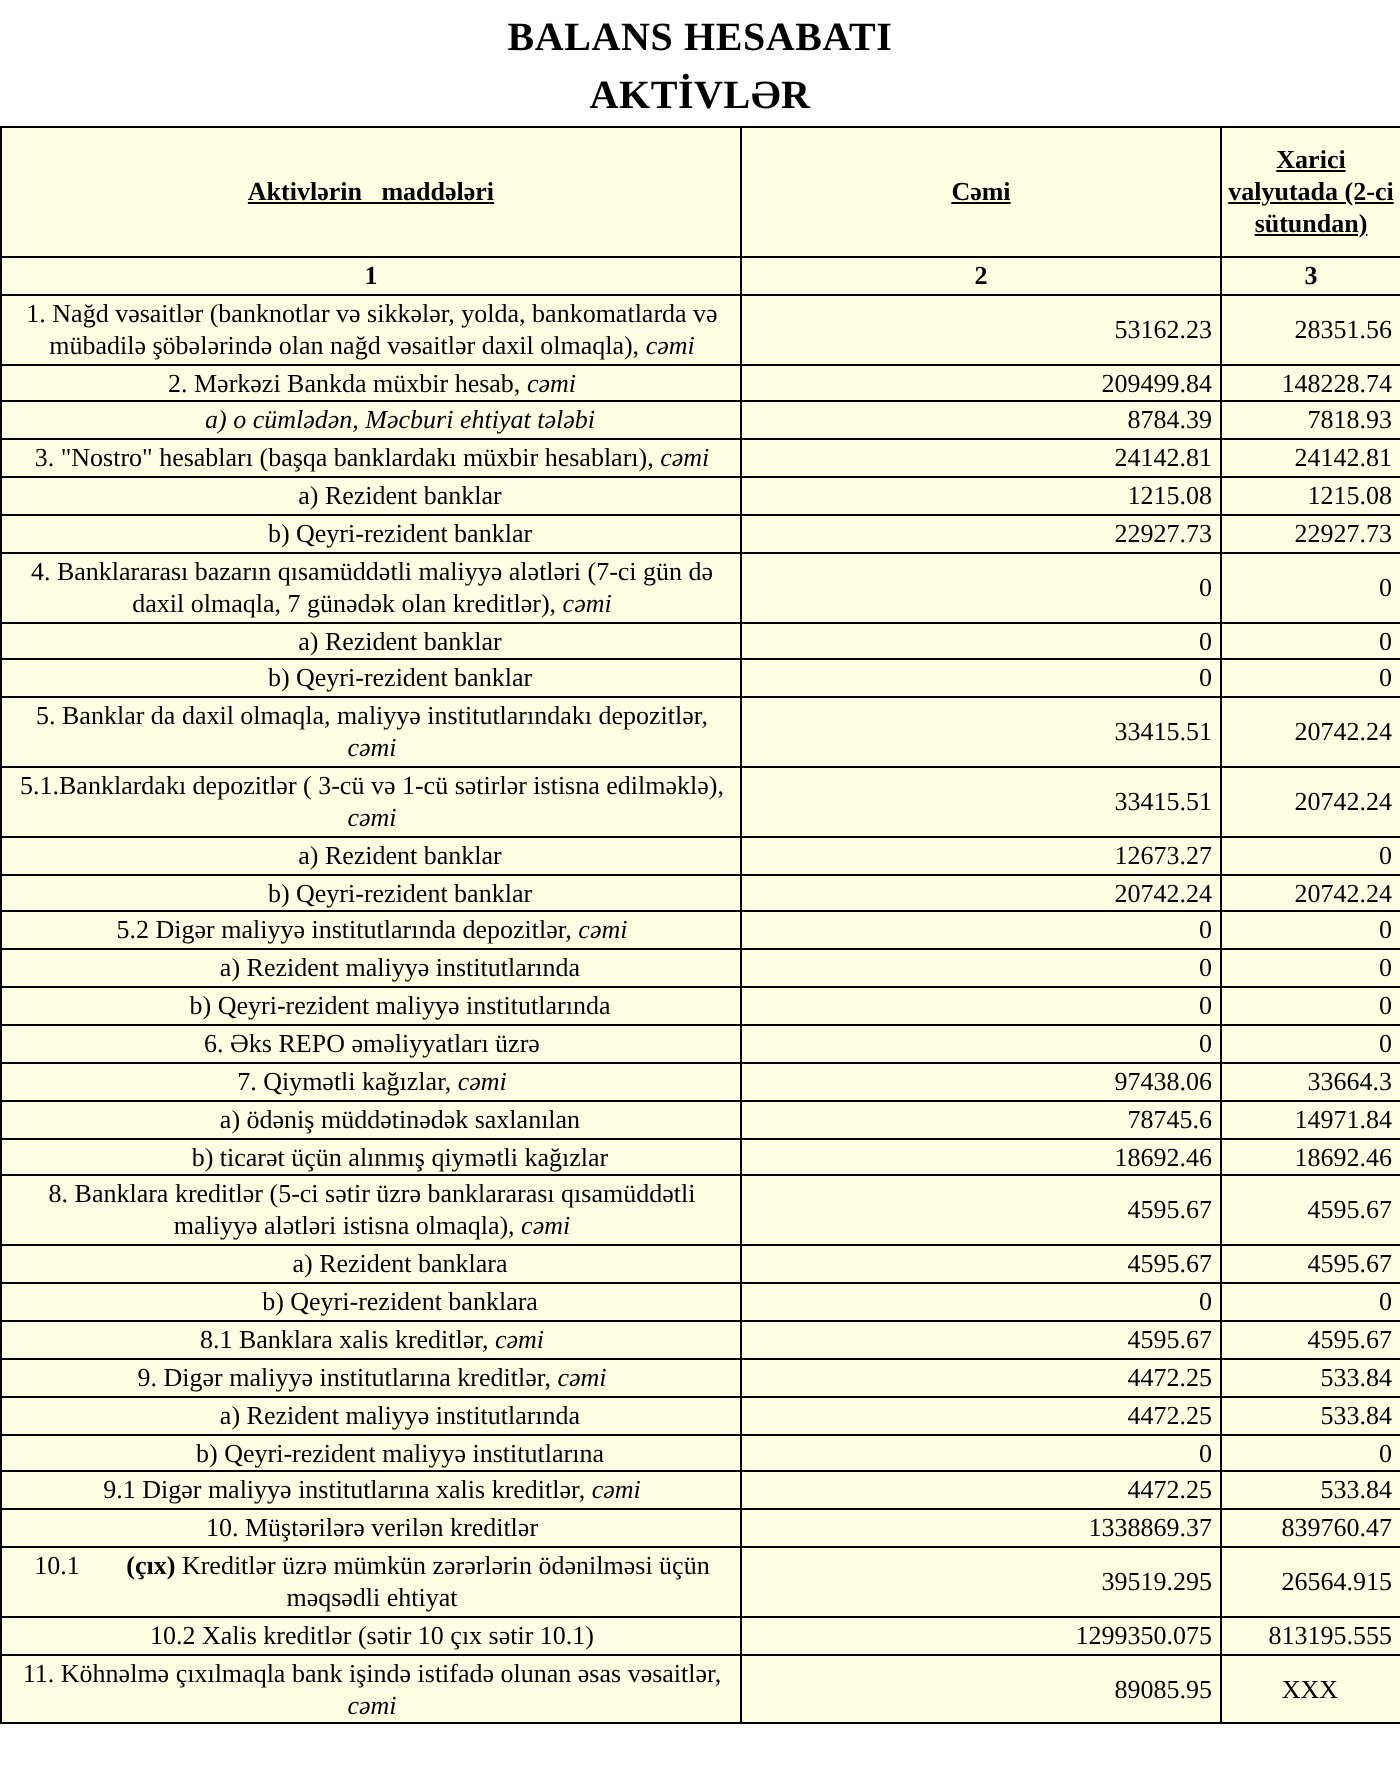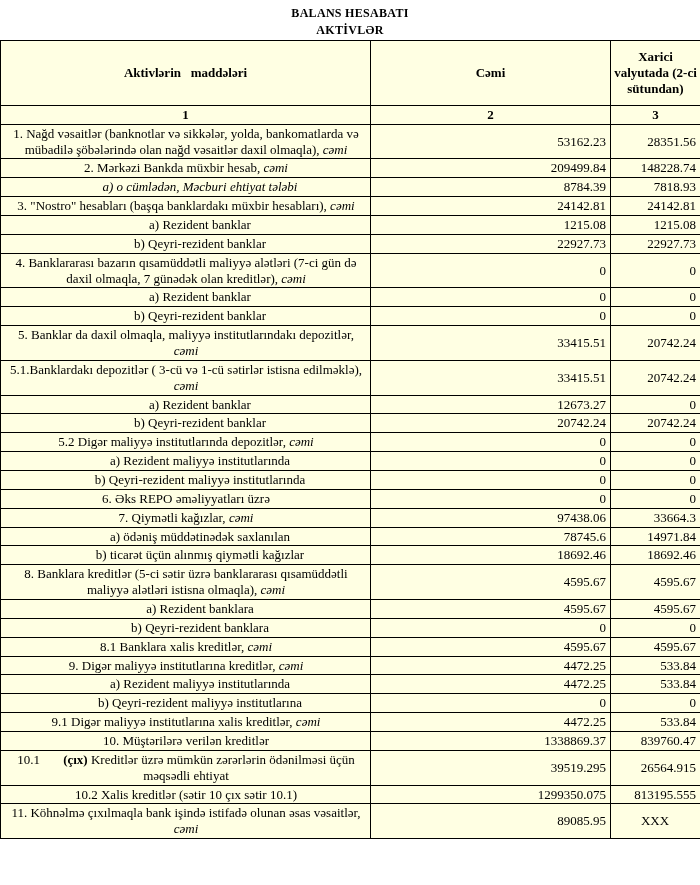--- a/index.html
+++ b/index.html
@@ -4,21 +4,21 @@
 <style>
   html, body { margin: 0; padding: 0; background: #ffffff; }
   body {
     width: 700px;
     font-family: "Liberation Serif", "DejaVu Serif", serif;
     color: #000;
   }
   .titles { text-align: center; padding-top: 5px; }
   .title-line {
     font-weight: bold;
-    font-size: 12px;
+    font-size: 20px;
     line-height: 1.45;
     letter-spacing: 0.3px;
   }
   .unit-note {
     text-align: right;
     font-style: italic;
     font-weight: bold;
     font-size: 12px;
     padding: 14px 4px 2px 0;
   }
@@ -35,20 +35,21 @@
     background: #FFFFE3;
     font-size: 13px;
     line-height: 1.22;
     vertical-align: middle;
     padding: 1px 3px;
   }
   th {
     font-weight: bold;
     text-align: center;
     padding: 3px 2px;
+    text-decoration: underline;
   }
   th.col1h { word-spacing: 0.5em; }
   tr.header-row th { height: 58px; }
   .index-cell { text-align: center; font-weight: bold; }
   .label-cell { text-align: center; padding-left: 4px; }
   .label-cell.indent { padding-left: 32px; }
   .num-cell { text-align: right; padding-right: 4px; }
   .num-cell.center { text-align: center; }
   .it { font-style: italic; }
   .bd { font-weight: bold; margin-left: 20px; }

